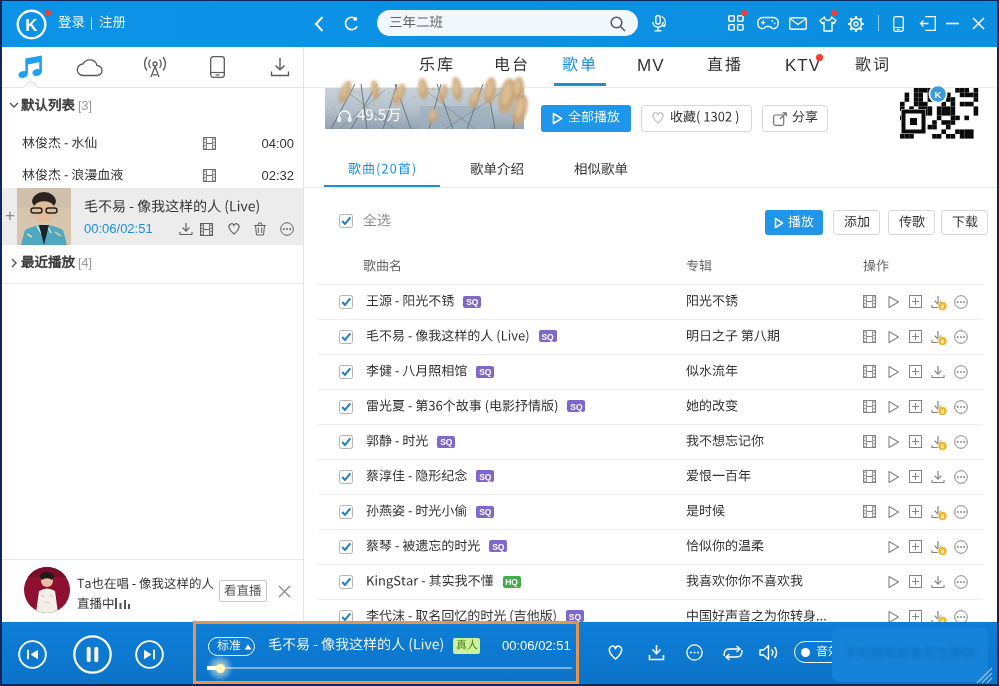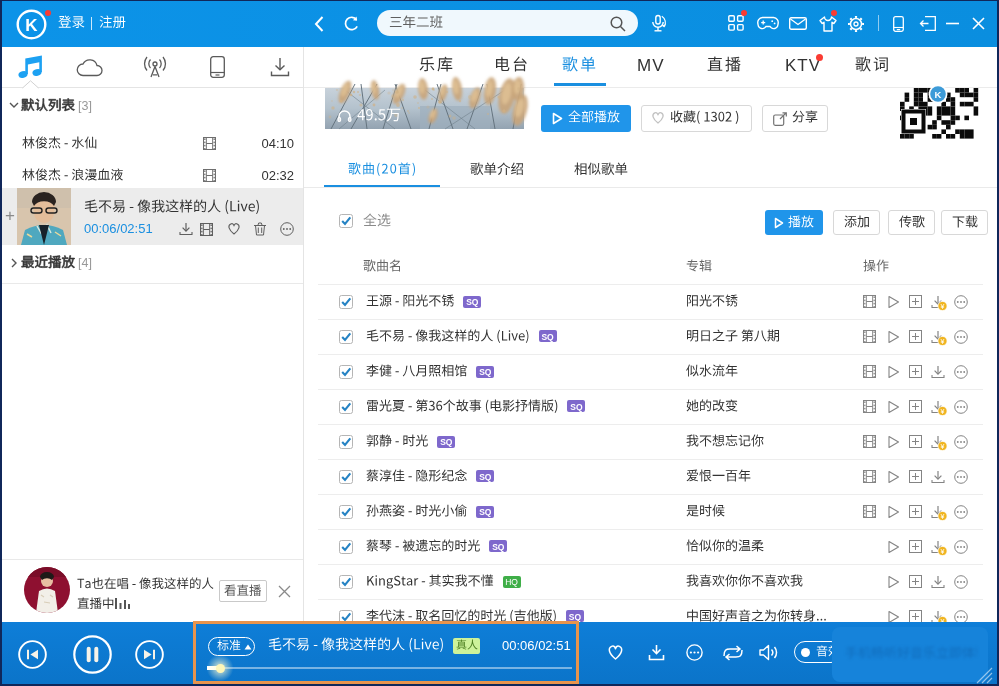--- a/index.html
+++ b/index.html
@@ -192,21 +192,21 @@
       <rect x="1.2" y="1.4" width="1.3" height="1.6" fill="#6e6e6e"></rect>
       <rect x="10.5" y="1.4" width="1.3" height="1.6" fill="#6e6e6e"></rect>
       <rect x="1.2" y="4.6" width="1.3" height="1.6" fill="#6e6e6e"></rect>
       <rect x="10.5" y="4.6" width="1.3" height="1.6" fill="#6e6e6e"></rect>
       <rect x="1.2" y="7.8" width="1.3" height="1.6" fill="#6e6e6e"></rect>
       <rect x="10.5" y="7.8" width="1.3" height="1.6" fill="#6e6e6e"></rect>
       <rect x="1.2" y="11.0" width="1.3" height="1.6" fill="#6e6e6e"></rect>
       <rect x="10.5" y="11.0" width="1.3" height="1.6" fill="#6e6e6e"></rect>
     </svg>
   </div>
-<div style="position:absolute;left:244.0px;top:135.9px;font-size:13px;color:#333;font-weight:400;line-height:16px;white-space:nowrap;width:50px;text-align:right;">04:10</div>
+<div style="position:absolute;left:244.0px;top:135.9px;font-size:13px;color:#333;font-weight:400;line-height:16px;white-space:nowrap;width:50px;text-align:right;">04:00</div>
 <div style="position:absolute;left:22.0px;top:168.2px">
     <svg width="102" height="16" viewBox="0 -11.4 102 16" style="overflow:visible;display:block">
       <path d="M 8.8 -10.9 V -8.1 H 6.4 V -7.2 H 8.6 C 7.9 -5.1 6.7 -3 5.5 -1.8 C 5.7 -1.5 6 -1.2 6.1 -0.9 C 7.1 -1.9 8.1 -3.6 8.8 -5.4 V 1 H 9.7 V -5.4 C 10.3 -3.7 11.1 -2.1 11.9 -1.1 C 12.1 -1.4 12.4 -1.7 12.6 -1.9 C 11.6 -3 10.6 -5.1 10 -7.2 H 12.2 V -8.1 H 9.7 V -10.9 Z M 3 -10.9 V -8.1 H 0.7 V -7.2 H 2.9 C 2.4 -5.4 1.4 -3.4 0.4 -2.3 C 0.5 -2 0.8 -1.7 0.9 -1.4 C 1.7 -2.3 2.5 -3.8 3 -5.4 V 1 H 4 V -5.7 C 4.5 -5 5.2 -4.1 5.5 -3.7 L 6.1 -4.5 C 5.8 -4.9 4.4 -6.5 4 -6.9 V -7.2 H 5.8 V -8.1 H 4 V -10.9 Z M 21.8 -6.9 C 22.8 -6.2 23.9 -5.2 24.5 -4.5 L 25.2 -5.1 C 24.6 -5.7 23.4 -6.7 22.5 -7.4 Z M 19.4 -7.2 C 18.7 -6.5 17.7 -5.6 16.8 -5.1 C 17 -4.9 17.3 -4.6 17.4 -4.4 C 18.3 -5 19.4 -6 20.2 -6.9 Z M 19.5 -3.5 H 22.9 C 22.5 -2.7 21.8 -2.1 21.1 -1.5 C 20.3 -2.1 19.7 -2.7 19.3 -3.3 Z M 20 -5.6 C 19.2 -4.3 18 -3.1 16.8 -2.4 C 17 -2.2 17.4 -1.9 17.5 -1.7 C 17.9 -2 18.3 -2.3 18.7 -2.7 C 19.1 -2.1 19.7 -1.6 20.3 -1.1 C 19.2 -0.4 17.8 0 16.5 0.2 C 16.6 0.4 16.9 0.8 17 1 C 18.5 0.7 19.9 0.3 21.1 -0.5 C 22.1 0.2 23.3 0.7 24.8 1 C 24.9 0.7 25.2 0.4 25.4 0.2 C 24 -0.1 22.9 -0.5 21.9 -1 C 22.9 -1.8 23.7 -2.7 24.2 -4 L 23.6 -4.3 L 23.4 -4.3 H 20.1 C 20.4 -4.6 20.6 -4.9 20.8 -5.3 Z M 17.6 -7.3 C 17.9 -7.4 18.5 -7.5 23.6 -7.9 C 23.9 -7.6 24 -7.4 24.2 -7.1 L 24.9 -7.6 C 24.4 -8.3 23.4 -9.5 22.6 -10.3 L 21.9 -9.9 C 22.2 -9.6 22.6 -9.1 23 -8.7 L 19 -8.4 C 19.7 -9 20.4 -9.8 21 -10.6 L 20.1 -11 C 19.4 -9.9 18.4 -8.9 18 -8.7 C 17.8 -8.4 17.5 -8.2 17.3 -8.2 C 17.4 -7.9 17.5 -7.5 17.6 -7.3 Z M 16.5 -10.9 C 15.8 -8.9 14.7 -7 13.4 -5.7 C 13.6 -5.5 13.9 -5 14 -4.8 C 14.4 -5.2 14.8 -5.7 15.2 -6.3 V 1 H 16.1 V -7.8 C 16.6 -8.7 17.1 -9.7 17.5 -10.6 Z M 30.4 -1.7 C 30.7 -0.9 31 0.2 31.1 0.8 L 32 0.6 C 31.9 0 31.6 -1.1 31.3 -1.9 Z M 33.1 -1.7 C 33.5 -0.9 33.9 0.1 34.1 0.8 L 35 0.5 C 34.9 -0.1 34.4 -1.1 34 -1.9 Z M 35.7 -1.8 C 36.4 -0.9 37.2 0.3 37.5 1 L 38.4 0.6 C 38.1 -0.1 37.3 -1.3 36.6 -2.1 Z M 28.3 -2.1 C 28 -1.1 27.4 0 26.7 0.7 L 27.6 1 C 28.3 0.3 28.9 -0.8 29.2 -1.8 Z M 27 -8.9 V -8 H 31.2 C 30.1 -6.2 28.4 -4.6 26.6 -3.8 C 26.9 -3.6 27.2 -3.2 27.3 -3 C 29.1 -3.9 30.9 -5.7 32 -7.7 V -2.7 H 33 V -7.8 C 34.1 -5.8 35.9 -4 37.7 -3 C 37.9 -3.3 38.2 -3.7 38.4 -3.8 C 36.7 -4.6 34.9 -6.3 33.8 -8 H 38 V -8.9 H 33 V -10.9 H 32 V -8.9 Z M 42.5 -3.2 H 45.8 V -4.1 H 42.5 Z M 50.5 -10 C 51.2 -9.5 52.1 -8.8 52.5 -8.3 L 53.2 -9 C 52.8 -9.5 51.9 -10.1 51.2 -10.6 Z M 49.9 -6.4 C 50.7 -6 51.6 -5.4 52.1 -5 L 52.7 -5.7 C 52.2 -6.2 51.2 -6.7 50.5 -7.1 Z M 50.2 0.1 51 0.7 C 51.7 -0.5 52.4 -2 53 -3.3 L 52.2 -3.9 C 51.6 -2.5 50.8 -0.8 50.2 0.1 Z M 59.7 -6.4 V -4.9 H 54.9 V -6.4 Z M 59.7 -7.2 H 54.9 V -8.6 H 59.7 Z M 53.9 1.1 C 54.2 0.9 54.6 0.8 57.4 -0.2 C 57.4 -0.4 57.3 -0.8 57.3 -1.1 L 54.9 -0.3 V -4.1 H 56.8 C 57.6 -1.7 59 0.1 61.2 0.9 C 61.3 0.7 61.6 0.3 61.8 0.1 C 60.7 -0.2 59.8 -0.8 59.1 -1.6 C 59.8 -2 60.6 -2.6 61.2 -3.1 L 60.6 -3.7 C 60.1 -3.3 59.3 -2.7 58.6 -2.3 C 58.2 -2.8 57.9 -3.4 57.7 -4.1 H 60.6 V -9.5 H 58 C 57.9 -9.9 57.6 -10.6 57.3 -11 L 56.4 -10.8 C 56.6 -10.4 56.9 -9.9 57 -9.5 H 53.9 V -0.7 C 53.9 -0.1 53.6 0.2 53.4 0.4 C 53.6 0.5 53.9 0.9 53.9 1.1 Z M 72 -5.8 H 73.5 V -4.6 H 72 Z M 69.8 -5.8 H 71.2 V -4.6 H 69.8 Z M 67.6 -5.8 H 69 V -4.6 H 67.6 Z M 66.8 -6.5 V -4 H 74.4 V -6.5 Z M 68.4 -8.5 H 72.8 V -7.8 H 68.4 Z M 68.4 -9.9 H 72.8 V -9.1 H 68.4 Z M 67.5 -10.5 V -7.1 H 73.8 V -10.5 Z M 63.5 -10 C 64.3 -9.5 65.4 -8.9 65.9 -8.4 L 66.5 -9.2 C 66 -9.6 64.9 -10.2 64.1 -10.7 Z M 62.9 -6.4 C 63.7 -6 64.7 -5.3 65.2 -4.8 L 65.8 -5.6 C 65.3 -6 64.3 -6.7 63.5 -7.1 Z M 63.2 0.1 64 0.8 C 64.7 -0.4 65.5 -1.9 66.2 -3.2 L 65.4 -3.8 C 64.7 -2.4 63.8 -0.8 63.2 0.1 Z M 72.5 -2.5 C 72 -1.9 71.3 -1.5 70.5 -1.1 C 69.7 -1.5 69 -2 68.5 -2.5 Z M 66.5 -3.3 V -2.5 H 67.4 C 68 -1.8 68.7 -1.2 69.5 -0.7 C 68.4 -0.2 67.1 0.1 65.8 0.2 C 66 0.4 66.2 0.8 66.3 1.1 C 67.7 0.8 69.2 0.5 70.5 -0.1 C 71.6 0.4 72.9 0.8 74.2 1 C 74.4 0.8 74.6 0.4 74.8 0.2 C 73.6 0 72.5 -0.2 71.5 -0.6 C 72.6 -1.2 73.4 -2 74 -3 L 73.4 -3.4 L 73.2 -3.3 Z M 77.2 -8.4 V -0.6 H 75.9 V 0.3 H 87.8 V -0.6 H 86.6 V -8.4 H 81.2 C 81.5 -9.1 81.9 -9.9 82.2 -10.6 L 81.1 -10.9 C 80.9 -10.2 80.5 -9.1 80.1 -8.4 Z M 78.1 -0.6 V -7.4 H 80 V -0.6 Z M 80.9 -0.6 V -7.4 H 82.8 V -0.6 Z M 83.7 -0.6 V -7.4 H 85.6 V -0.6 Z M 96.7 -5.2 C 97.1 -4.8 97.7 -4.1 97.9 -3.7 L 98.4 -4.2 C 98.2 -4.6 97.7 -5.2 97.2 -5.6 Z M 89.5 -10 C 90.2 -9.5 91 -8.7 91.3 -8.2 L 92 -8.8 C 91.6 -9.3 90.8 -10 90.2 -10.5 Z M 88.9 -6.5 C 89.6 -6 90.4 -5.3 90.8 -4.8 L 91.4 -5.5 C 91 -6 90.2 -6.6 89.5 -7.1 Z M 89.2 0.1 90 0.7 C 90.5 -0.5 91.1 -2.1 91.6 -3.4 L 90.8 -3.9 C 90.3 -2.5 89.6 -0.9 89.2 0.1 Z M 95.6 -10.7 C 95.8 -10.3 96 -9.9 96.2 -9.5 H 92.2 V -8.6 H 100.8 V -9.5 H 97.2 C 97 -9.9 96.8 -10.5 96.5 -11 Z M 96.6 -6 H 99.3 C 99 -4.6 98.4 -3.4 97.6 -2.4 C 97 -3.2 96.5 -4.2 96.1 -5.2 C 96.3 -5.5 96.4 -5.7 96.6 -6 Z M 96.6 -8.4 C 96.1 -6.9 95.2 -5 94 -3.9 C 94.2 -3.7 94.5 -3.4 94.7 -3.2 C 95 -3.6 95.3 -4 95.6 -4.4 C 96 -3.4 96.5 -2.5 97 -1.7 C 96.2 -0.8 95.2 -0.1 94.2 0.3 C 94.4 0.5 94.6 0.8 94.8 1 C 95.8 0.6 96.8 -0.1 97.6 -1 C 98.4 -0.1 99.2 0.5 100.2 1 C 100.4 0.8 100.7 0.4 100.9 0.2 C 99.9 -0.2 99 -0.8 98.2 -1.7 C 99.2 -2.9 100 -4.5 100.4 -6.6 L 99.8 -6.8 L 99.6 -6.8 H 96.9 C 97.1 -7.2 97.3 -7.7 97.5 -8.1 Z M 93.9 -8.4 C 93.5 -7 92.5 -5.2 91.5 -4.1 C 91.7 -4 92 -3.7 92.1 -3.5 C 92.4 -3.8 92.8 -4.3 93.1 -4.7 V 1 H 93.9 V -6.1 C 94.3 -6.8 94.6 -7.5 94.8 -8.1 Z" fill="#333"></path>
     </svg>
   </div>
 <div style="position:absolute;left:203.0px;top:169.0px">
     <svg width="13" height="13" viewBox="0 0 13 13" style="display:block;overflow:visible">
       <rect x="0.5" y="0.5" width="12" height="12" fill="none" stroke="#6e6e6e"></rect>
 <line x1="3.4" y1="0.5" x2="3.4" y2="12.5" stroke="#6e6e6e" stroke-width="0.9"></line>
 <line x1="9.6" y1="0.5" x2="9.6" y2="12.5" stroke="#6e6e6e" stroke-width="0.9"></line>
@@ -1191,21 +1191,21 @@
       <rect x="0.5" y="0.5" width="13" height="13" rx="2" fill="#fff" stroke="#b5b5b5"></rect>
       <path d="M3.2 7 L6 10 L11.3 3.4" fill="none" stroke="#2583c4" stroke-width="2.1"></path>
     </svg>
   </div>
 <div style="position:absolute;left:366.0px;top:573.7px">
     <svg width="129" height="16" viewBox="0 -11.4 129 16" style="overflow:visible;display:block">
       <path d="M 1.3 0 H 2.5 V -3 L 4.1 -5 L 7 0 H 8.3 L 4.9 -5.9 L 7.9 -9.5 H 6.5 L 2.5 -4.7 H 2.5 V -9.5 H 1.3 Z M 9.6 0 H 10.8 V -7.1 H 9.6 Z M 10.2 -8.5 C 10.7 -8.5 11 -8.8 11 -9.3 C 11 -9.8 10.7 -10.1 10.2 -10.1 C 9.7 -10.1 9.4 -9.8 9.4 -9.3 C 9.4 -8.8 9.7 -8.5 10.2 -8.5 Z M 13.2 0 H 14.4 V -5.1 C 15.1 -5.8 15.6 -6.2 16.3 -6.2 C 17.2 -6.2 17.6 -5.6 17.6 -4.3 V 0 H 18.8 V -4.5 C 18.8 -6.3 18.1 -7.2 16.7 -7.2 C 15.7 -7.2 14.9 -6.7 14.3 -6 H 14.3 L 14.1 -7.1 H 13.2 Z M 23.5 3.2 C 25.7 3.2 27.1 2.1 27.1 0.8 C 27.1 -0.4 26.2 -0.9 24.6 -0.9 H 23.2 C 22.3 -0.9 22 -1.2 22 -1.6 C 22 -2 22.2 -2.3 22.4 -2.5 C 22.7 -2.3 23.1 -2.2 23.5 -2.2 C 24.9 -2.2 26.1 -3.2 26.1 -4.7 C 26.1 -5.3 25.8 -5.8 25.5 -6.1 H 26.9 V -7.1 H 24.5 C 24.2 -7.2 23.9 -7.2 23.5 -7.2 C 22 -7.2 20.8 -6.3 20.8 -4.7 C 20.8 -3.9 21.3 -3.2 21.7 -2.8 V -2.8 C 21.4 -2.5 21 -2 21 -1.5 C 21 -0.9 21.2 -0.5 21.6 -0.3 V -0.2 C 20.9 0.2 20.6 0.8 20.6 1.4 C 20.6 2.6 21.8 3.2 23.5 3.2 Z M 23.5 -3 C 22.7 -3 22 -3.7 22 -4.7 C 22 -5.8 22.6 -6.4 23.5 -6.4 C 24.3 -6.4 25 -5.8 25 -4.7 C 25 -3.7 24.3 -3 23.5 -3 Z M 23.6 2.4 C 22.4 2.4 21.6 1.9 21.6 1.2 C 21.6 0.8 21.8 0.4 22.3 0 C 22.6 0.1 23 0.1 23.2 0.1 H 24.5 C 25.4 0.1 25.9 0.3 25.9 1 C 25.9 1.7 25 2.4 23.6 2.4 Z M 31.2 0.2 C 33.2 0.2 34.4 -1 34.4 -2.5 C 34.4 -4 33.6 -4.6 32.5 -5.1 L 31.1 -5.7 C 30.4 -6 29.5 -6.3 29.5 -7.3 C 29.5 -8.1 30.2 -8.6 31.3 -8.6 C 32.2 -8.6 32.9 -8.3 33.5 -7.8 L 34.1 -8.5 C 33.4 -9.2 32.4 -9.7 31.3 -9.7 C 29.6 -9.7 28.3 -8.6 28.3 -7.2 C 28.3 -5.8 29.4 -5.1 30.2 -4.7 L 31.6 -4.1 C 32.5 -3.7 33.2 -3.4 33.2 -2.4 C 33.2 -1.5 32.5 -0.9 31.2 -0.9 C 30.2 -0.9 29.2 -1.4 28.6 -2.1 L 27.9 -1.2 C 28.7 -0.4 29.8 0.2 31.2 0.2 Z M 38.4 0.2 C 38.8 0.2 39.3 0 39.7 -0.1 L 39.5 -1 C 39.2 -0.9 38.9 -0.8 38.7 -0.8 C 37.8 -0.8 37.6 -1.3 37.6 -2.1 V -6.1 H 39.5 V -7.1 H 37.6 V -9 H 36.6 L 36.5 -7.1 L 35.3 -7 V -6.1 H 36.4 V -2.2 C 36.4 -0.8 36.9 0.2 38.4 0.2 Z M 42.7 0.2 C 43.6 0.2 44.4 -0.3 45 -0.8 H 45.1 L 45.2 0 H 46.2 V -4.3 C 46.2 -6.1 45.4 -7.2 43.7 -7.2 C 42.6 -7.2 41.6 -6.7 41 -6.3 L 41.4 -5.5 C 42 -5.9 42.7 -6.3 43.5 -6.3 C 44.7 -6.3 45 -5.4 45 -4.5 C 42 -4.1 40.7 -3.4 40.7 -1.8 C 40.7 -0.6 41.5 0.2 42.7 0.2 Z M 43 -0.8 C 42.3 -0.8 41.8 -1.1 41.8 -1.9 C 41.8 -2.8 42.6 -3.4 45 -3.7 V -1.7 C 44.3 -1.1 43.7 -0.8 43 -0.8 Z M 48.4 0 H 49.6 V -4.5 C 50.1 -5.7 50.8 -6.2 51.4 -6.2 C 51.7 -6.2 51.8 -6.1 52.1 -6.1 L 52.3 -7.1 C 52.1 -7.2 51.8 -7.2 51.5 -7.2 C 50.7 -7.2 50 -6.7 49.5 -5.8 H 49.5 L 49.4 -7.1 H 48.4 Z M 55.8 -3.2 H 59.1 V -4.1 H 55.8 Z M 70 -0.8 C 71.6 -0.3 73.1 0.4 74 1 L 74.9 0.3 C 73.9 -0.2 72.2 -0.9 70.7 -1.5 Z M 67.3 -1.5 C 66.4 -0.9 64.6 -0.1 63.2 0.3 C 63.4 0.5 63.7 0.8 63.8 1 C 65.2 0.6 67 -0.2 68.1 -0.9 Z M 71.5 -10.9 V -9.4 H 66.7 V -10.9 H 65.7 V -9.4 H 63.7 V -8.5 H 65.7 V -2.7 H 63.3 V -1.8 H 74.9 V -2.7 H 72.5 V -8.5 H 74.6 V -9.4 H 72.5 V -10.9 Z M 66.7 -2.7 V -4.1 H 71.5 V -2.7 Z M 66.7 -8.5 H 71.5 V -7.2 H 66.7 Z M 66.7 -6.3 H 71.5 V -4.9 H 66.7 Z M 82.6 -1.4 C 84.3 -0.7 86 0.2 87.1 1 L 87.7 0.2 C 86.6 -0.6 84.8 -1.5 83 -2.1 Z M 78.7 -7.2 C 79.4 -6.8 80.2 -6.2 80.6 -5.7 L 81.2 -6.4 C 80.8 -6.9 80 -7.5 79.3 -7.9 Z M 77.4 -5.2 C 78.1 -4.8 79 -4.2 79.4 -3.7 L 80 -4.4 C 79.6 -4.9 78.7 -5.5 78 -5.9 Z M 76.8 -9.4 V -6.8 H 77.7 V -8.5 H 86.4 V -6.8 H 87.4 V -9.4 H 83 C 82.8 -9.9 82.4 -10.5 82.1 -11 L 81.2 -10.7 C 81.4 -10.3 81.6 -9.9 81.8 -9.4 Z M 76.5 -3.3 V -2.5 H 81.2 C 80.5 -1.2 79.1 -0.4 76.6 0.1 C 76.8 0.4 77.1 0.7 77.2 1 C 80.1 0.3 81.6 -0.8 82.3 -2.5 H 87.7 V -3.3 H 82.6 C 83 -4.6 83.1 -6.1 83.1 -7.9 H 82.1 C 82.1 -6 82 -4.5 81.6 -3.3 Z M 97.7 -10.1 C 98.5 -9.4 99.4 -8.4 99.8 -7.8 L 100.6 -8.4 C 100.1 -9 99.2 -9.9 98.5 -10.6 Z M 99.4 -5.6 C 99 -4.7 98.4 -3.9 97.7 -3.2 C 97.5 -4 97.3 -5 97.1 -6.1 H 100.9 V -7.1 H 97 C 96.9 -8.2 96.9 -9.5 96.9 -10.8 H 95.9 C 95.9 -9.5 95.9 -8.3 96 -7.1 H 93.1 V -9.4 C 93.9 -9.5 94.6 -9.7 95.3 -9.9 L 94.6 -10.8 C 93.3 -10.3 91.2 -9.9 89.4 -9.6 C 89.5 -9.3 89.6 -9 89.7 -8.8 C 90.5 -8.9 91.3 -9 92.1 -9.2 V -7.1 H 89.3 V -6.1 H 92.1 V -3.8 L 89.1 -3.3 L 89.4 -2.3 L 92.1 -2.9 V -0.2 C 92.1 0 92 0.1 91.8 0.1 C 91.6 0.1 90.8 0.1 90 0.1 C 90.1 0.3 90.3 0.8 90.3 1.1 C 91.4 1.1 92.1 1 92.5 0.9 C 92.9 0.7 93.1 0.4 93.1 -0.2 V -3.1 L 95.5 -3.7 L 95.4 -4.5 L 93.1 -4.1 V -6.1 H 96.1 C 96.3 -4.7 96.6 -3.4 96.9 -2.3 C 95.9 -1.5 94.9 -0.8 93.8 -0.2 C 94 0 94.3 0.3 94.4 0.5 C 95.4 0 96.4 -0.6 97.2 -1.4 C 97.8 0.2 98.6 1.1 99.6 1.1 C 100.6 1.1 101 0.4 101.1 -1.7 C 100.9 -1.8 100.5 -2 100.3 -2.2 C 100.2 -0.6 100.1 0.1 99.7 0.1 C 99.1 0.1 98.5 -0.7 98 -2.1 C 98.9 -3 99.7 -4.1 100.3 -5.2 Z M 108.8 -6.2 C 110.4 -5.2 112.3 -3.6 113.3 -2.6 L 114.1 -3.4 C 113.1 -4.4 111.1 -5.8 109.6 -6.8 Z M 102.5 -10 V -9 H 108.3 C 107 -6.8 104.7 -4.6 102.2 -3.3 C 102.4 -3.1 102.7 -2.7 102.8 -2.5 C 104.6 -3.4 106.2 -4.7 107.5 -6.3 V 1 H 108.6 V -7.6 C 108.9 -8 109.2 -8.5 109.5 -9 H 113.7 V -10 Z M 116.8 -10.9 V 1 H 117.7 V -10.9 Z M 115.6 -8.4 C 115.5 -7.3 115.3 -5.9 114.9 -5.1 L 115.7 -4.8 C 116.1 -5.7 116.3 -7.2 116.3 -8.3 Z M 117.9 -8.7 C 118.2 -8.1 118.4 -7.3 118.5 -6.8 L 119.2 -7.1 C 119.1 -7.6 118.8 -8.3 118.6 -8.9 Z M 126.1 -8.6 C 124.6 -8.4 121.8 -8.2 119.5 -8.2 C 119.6 -8 119.7 -7.7 119.7 -7.5 C 120.6 -7.5 121.6 -7.6 122.6 -7.6 V -7 H 119 V -6.3 H 122.6 V -5.6 H 119.7 V -2.2 H 122.6 V -1.5 H 119.5 V -0.8 H 122.6 V 0 H 118.8 V 0.7 H 127.1 V 0 H 123.5 V -0.8 H 126.6 V -1.5 H 123.5 V -2.2 H 126.4 V -5.6 H 123.5 V -6.3 H 127.1 V -7 H 123.5 V -7.7 C 124.6 -7.8 125.7 -7.9 126.6 -8 Z M 120.6 -3.7 H 122.6 V -2.8 H 120.6 Z M 123.5 -3.7 H 125.5 V -2.8 H 123.5 Z M 120.6 -5 H 122.6 V -4.2 H 120.6 Z M 123.5 -5 H 125.5 V -4.2 H 123.5 Z M 124.2 -10.9 V -10 H 121.8 V -10.9 H 120.9 V -10 H 119 V -9.2 H 120.9 V -8.5 H 121.8 V -9.2 H 124.2 V -8.6 H 125.1 V -9.2 H 127 V -10 H 125.1 V -10.9 Z" fill="#333"></path>
     </svg>
   </div>
 <div style="position:absolute;left:503px;top:576px;width:18px;height:12px;border-radius:2px;background:#3fae48"></div>
-<div style="position:absolute;left:502.6px;top:576.7px;font-size:8.5px;color:#fff;font-weight:400;line-height:10px;white-space:nowrap;width:18px;text-align:center;">HQ</div>
+<div style="position:absolute;left:502.6px;top:576.7px;font-size:8.5px;color:#fff;font-weight:700;line-height:10px;white-space:nowrap;width:18px;text-align:center;">HQ</div>
 <div style="position:absolute;left:686.0px;top:573.7px">
     <svg width="118" height="16" viewBox="0 -11.4 118 16" style="overflow:visible;display:block">
       <path d="M 9.2 -10.1 C 9.9 -9.4 10.8 -8.4 11.2 -7.8 L 12 -8.4 C 11.6 -9 10.6 -9.9 9.9 -10.6 Z M 10.8 -5.6 C 10.4 -4.7 9.8 -3.9 9.1 -3.2 C 8.9 -4 8.7 -5 8.6 -6.1 H 12.3 V -7.1 H 8.5 C 8.4 -8.2 8.3 -9.5 8.3 -10.8 H 7.3 C 7.3 -9.5 7.4 -8.3 7.5 -7.1 H 4.5 V -9.4 C 5.3 -9.5 6 -9.7 6.7 -9.9 L 6 -10.8 C 4.7 -10.3 2.6 -9.9 0.8 -9.6 C 0.9 -9.3 1.1 -9 1.1 -8.8 C 1.9 -8.9 2.7 -9 3.5 -9.2 V -7.1 H 0.7 V -6.1 H 3.5 V -3.8 L 0.5 -3.3 L 0.8 -2.3 L 3.5 -2.9 V -0.2 C 3.5 0 3.4 0.1 3.2 0.1 C 3 0.1 2.2 0.1 1.4 0.1 C 1.5 0.3 1.7 0.8 1.7 1.1 C 2.8 1.1 3.5 1 3.9 0.9 C 4.3 0.7 4.5 0.4 4.5 -0.2 V -3.1 L 6.9 -3.7 L 6.8 -4.5 L 4.5 -4.1 V -6.1 H 7.6 C 7.7 -4.7 8 -3.4 8.3 -2.3 C 7.3 -1.5 6.3 -0.8 5.2 -0.2 C 5.4 0 5.7 0.3 5.9 0.5 C 6.8 0 7.8 -0.6 8.6 -1.4 C 9.2 0.2 10 1.1 11 1.1 C 12 1.1 12.4 0.4 12.5 -1.7 C 12.3 -1.8 11.9 -2 11.7 -2.2 C 11.6 -0.6 11.5 0.1 11.1 0.1 C 10.5 0.1 9.9 -0.7 9.4 -2.1 C 10.3 -3 11.1 -4.1 11.7 -5.2 Z M 16.5 -6.3 H 22.5 V -5.3 H 16.5 Z M 15.3 -2.1 V 1 H 16.3 V 0.6 H 22.7 V 1 H 23.7 V -2.1 Z M 16.3 -0.1 V -1.4 H 22.7 V -0.1 Z M 19 -10.9 V -10 H 14 V -9.3 H 19 V -8.4 H 15 V -7.6 H 24.1 V -8.4 H 20 V -9.3 H 25 V -10 H 20 V -10.9 Z M 15.6 -7 V -4.6 H 17 L 16.5 -4.5 C 16.7 -4.2 16.8 -3.9 16.9 -3.6 H 13.6 V -2.8 H 25.4 V -3.6 H 22 C 22.2 -3.9 22.4 -4.2 22.6 -4.5 L 22.3 -4.6 H 23.5 V -7 Z M 17.9 -3.6 C 17.8 -3.9 17.7 -4.3 17.4 -4.6 H 21.5 C 21.3 -4.3 21.2 -3.9 21 -3.6 Z M 26.7 -7.1 C 27.5 -6.1 28.3 -4.9 29 -3.8 C 28.3 -2.4 27.3 -1.2 26.3 -0.6 C 26.5 -0.4 26.8 -0.1 27 0.2 C 28 -0.5 28.8 -1.5 29.6 -2.8 C 30 -2.1 30.3 -1.5 30.6 -0.9 L 31.3 -1.6 C 31 -2.2 30.6 -3 30.1 -3.8 C 30.8 -5.3 31.3 -7.1 31.6 -9.3 L 31 -9.5 L 30.8 -9.4 H 26.6 V -8.5 H 30.6 C 30.3 -7.2 30 -5.9 29.5 -4.8 C 28.8 -5.8 28.1 -6.8 27.4 -7.7 Z M 33.1 -10.9 C 32.9 -9 32.4 -7.2 31.6 -6 C 31.8 -5.9 32.2 -5.6 32.3 -5.5 C 32.8 -6.2 33.2 -7.1 33.5 -8.1 H 37.2 C 37 -7.4 36.8 -6.7 36.6 -6.2 L 37.4 -5.9 C 37.7 -6.6 38.1 -7.8 38.3 -8.8 L 37.7 -9 L 37.5 -9 H 33.7 C 33.8 -9.5 34 -10.2 34 -10.8 Z M 34.2 -7.3 V -6.4 C 34.2 -4.4 34 -1.7 30.6 0.4 C 30.9 0.5 31.2 0.9 31.3 1.1 C 33.4 -0.2 34.3 -1.8 34.8 -3.3 C 35.4 -1.3 36.4 0.2 38 1 C 38.1 0.8 38.4 0.4 38.6 0.2 C 36.6 -0.7 35.6 -2.8 35.1 -5.5 L 35.1 -6.4 V -7.3 Z M 44.8 -5.4 C 44.5 -3.8 43.8 -2.2 43 -1.2 C 43.3 -1.1 43.7 -0.9 43.9 -0.7 C 44.7 -1.8 45.4 -3.4 45.8 -5.2 Z M 48.9 -5.2 C 49.6 -3.8 50.2 -1.9 50.4 -0.8 L 51.4 -1.1 C 51.1 -2.3 50.5 -4.1 49.7 -5.4 Z M 45.1 -10.9 C 44.6 -9 43.9 -7.1 42.9 -5.9 C 43.1 -5.7 43.5 -5.4 43.7 -5.3 C 44.2 -5.9 44.6 -6.6 45 -7.5 H 47 V -0.1 C 47 0 46.9 0.1 46.7 0.1 C 46.6 0.1 46 0.1 45.4 0.1 C 45.5 0.3 45.7 0.8 45.7 1.1 C 46.5 1.1 47.1 1 47.5 0.9 C 47.8 0.7 47.9 0.4 47.9 -0.1 V -7.5 H 50.4 C 50.3 -6.8 50.2 -6.1 50.1 -5.7 L 50.9 -5.5 C 51.1 -6.2 51.3 -7.3 51.5 -8.3 L 50.8 -8.4 L 50.6 -8.4 H 45.3 C 45.6 -9.1 45.8 -9.9 46 -10.6 Z M 42.4 -10.9 C 41.7 -8.9 40.5 -6.9 39.2 -5.7 C 39.4 -5.5 39.7 -5 39.8 -4.7 C 40.2 -5.2 40.7 -5.7 41.1 -6.3 V 1 H 42 V -7.8 C 42.5 -8.7 43 -9.6 43.4 -10.6 Z M 57.8 -5.4 C 57.5 -3.8 56.8 -2.2 56 -1.2 C 56.3 -1.1 56.7 -0.9 56.9 -0.7 C 57.7 -1.8 58.4 -3.4 58.8 -5.2 Z M 61.9 -5.2 C 62.6 -3.8 63.2 -1.9 63.4 -0.8 L 64.4 -1.1 C 64.1 -2.3 63.5 -4.1 62.7 -5.4 Z M 58.1 -10.9 C 57.6 -9 56.9 -7.1 55.9 -5.9 C 56.1 -5.7 56.5 -5.4 56.7 -5.3 C 57.2 -5.9 57.6 -6.6 58 -7.5 H 60 V -0.1 C 60 0 59.9 0.1 59.7 0.1 C 59.6 0.1 59 0.1 58.4 0.1 C 58.5 0.3 58.7 0.8 58.7 1.1 C 59.5 1.1 60.1 1 60.5 0.9 C 60.8 0.7 60.9 0.4 60.9 -0.1 V -7.5 H 63.4 C 63.3 -6.8 63.2 -6.1 63.1 -5.7 L 63.9 -5.5 C 64.1 -6.2 64.3 -7.3 64.5 -8.3 L 63.8 -8.4 L 63.6 -8.4 H 58.3 C 58.6 -9.1 58.8 -9.9 59 -10.6 Z M 55.4 -10.9 C 54.7 -8.9 53.5 -6.9 52.2 -5.7 C 52.4 -5.5 52.7 -5 52.8 -4.7 C 53.2 -5.2 53.7 -5.7 54.1 -6.3 V 1 H 55 V -7.8 C 55.5 -8.7 56 -9.6 56.4 -10.6 Z M 72.3 -6.2 C 73.8 -5.2 75.8 -3.6 76.7 -2.6 L 77.5 -3.4 C 76.5 -4.4 74.5 -5.8 73 -6.8 Z M 65.9 -10 V -9 H 71.7 C 70.4 -6.8 68.2 -4.6 65.6 -3.3 C 65.8 -3.1 66.1 -2.7 66.2 -2.5 C 68 -3.4 69.7 -4.7 71 -6.3 V 1 H 72 V -7.6 C 72.4 -8 72.7 -8.5 72.9 -9 H 77.1 V -10 Z M 81.5 -6.3 H 87.5 V -5.3 H 81.5 Z M 80.3 -2.1 V 1 H 81.3 V 0.6 H 87.7 V 1 H 88.7 V -2.1 Z M 81.3 -0.1 V -1.4 H 87.7 V -0.1 Z M 84 -10.9 V -10 H 79 V -9.3 H 84 V -8.4 H 80 V -7.6 H 89.1 V -8.4 H 85 V -9.3 H 90 V -10 H 85 V -10.9 Z M 80.6 -7 V -4.6 H 82 L 81.5 -4.5 C 81.7 -4.2 81.8 -3.9 81.9 -3.6 H 78.6 V -2.8 H 90.4 V -3.6 H 87 C 87.2 -3.9 87.4 -4.2 87.6 -4.5 L 87.3 -4.6 H 88.5 V -7 Z M 82.9 -3.6 C 82.8 -3.9 82.7 -4.3 82.4 -4.6 H 86.5 C 86.3 -4.3 86.2 -3.9 86 -3.6 Z M 91.7 -7.1 C 92.5 -6.1 93.3 -4.9 94 -3.8 C 93.3 -2.4 92.3 -1.2 91.3 -0.6 C 91.5 -0.4 91.8 -0.1 92 0.2 C 93 -0.5 93.8 -1.5 94.6 -2.8 C 95 -2.1 95.3 -1.5 95.5 -0.9 L 96.3 -1.6 C 96 -2.2 95.6 -3 95.1 -3.8 C 95.8 -5.3 96.3 -7.1 96.6 -9.3 L 96 -9.5 L 95.8 -9.4 H 91.7 V -8.5 H 95.5 C 95.3 -7.2 95 -5.9 94.5 -4.8 C 93.8 -5.8 93.1 -6.8 92.4 -7.7 Z M 98.1 -10.9 C 97.9 -9 97.4 -7.2 96.6 -6 C 96.8 -5.9 97.2 -5.6 97.3 -5.5 C 97.8 -6.2 98.2 -7.1 98.5 -8.1 H 102.2 C 102 -7.4 101.8 -6.7 101.6 -6.2 L 102.4 -5.9 C 102.7 -6.6 103.1 -7.8 103.3 -8.8 L 102.7 -9 L 102.5 -9 H 98.7 C 98.8 -9.5 99 -10.2 99 -10.8 Z M 99.2 -7.3 V -6.4 C 99.2 -4.4 99 -1.7 95.6 0.4 C 95.9 0.5 96.2 0.9 96.3 1.1 C 98.4 -0.2 99.3 -1.8 99.8 -3.3 C 100.4 -1.3 101.4 0.2 103 1 C 103.1 0.8 103.4 0.4 103.6 0.2 C 101.6 -0.7 100.6 -2.8 100.1 -5.5 L 100.1 -6.4 V -7.3 Z M 113.2 -10.1 C 113.9 -9.4 114.8 -8.4 115.2 -7.8 L 116 -8.4 C 115.6 -9 114.6 -9.9 113.9 -10.6 Z M 114.8 -5.6 C 114.4 -4.7 113.8 -3.9 113.1 -3.2 C 112.9 -4 112.7 -5 112.6 -6.1 H 116.3 V -7.1 H 112.5 C 112.4 -8.2 112.3 -9.5 112.3 -10.8 H 111.3 C 111.3 -9.5 111.4 -8.3 111.5 -7.1 H 108.5 V -9.4 C 109.3 -9.5 110 -9.7 110.7 -9.9 L 110 -10.8 C 108.7 -10.3 106.6 -9.9 104.8 -9.6 C 104.9 -9.3 105.1 -9 105.1 -8.8 C 105.9 -8.9 106.7 -9 107.5 -9.2 V -7.1 H 104.7 V -6.1 H 107.5 V -3.8 L 104.5 -3.3 L 104.8 -2.3 L 107.5 -2.9 V -0.2 C 107.5 0 107.4 0.1 107.2 0.1 C 107 0.1 106.2 0.1 105.4 0.1 C 105.5 0.3 105.7 0.8 105.7 1.1 C 106.8 1.1 107.5 1 107.9 0.9 C 108.3 0.7 108.5 0.4 108.5 -0.2 V -3.1 L 110.9 -3.7 L 110.8 -4.5 L 108.5 -4.1 V -6.1 H 111.6 C 111.7 -4.7 112 -3.4 112.3 -2.3 C 111.3 -1.5 110.3 -0.8 109.2 -0.2 C 109.4 0 109.7 0.3 109.9 0.5 C 110.8 0 111.8 -0.6 112.6 -1.4 C 113.2 0.2 114 1.1 115 1.1 C 116 1.1 116.4 0.4 116.5 -1.7 C 116.3 -1.8 115.9 -2 115.7 -2.2 C 115.6 -0.6 115.5 0.1 115.1 0.1 C 114.5 0.1 113.9 -0.7 113.4 -2.1 C 114.3 -3 115.1 -4.1 115.7 -5.2 Z" fill="#333"></path>
     </svg>
   </div>
 <div style="position:absolute;left:886.0px;top:574.5px">
     <svg width="14" height="14" viewBox="0 0 14 14" style="display:block;overflow:visible">
       <path d="M3 1.5 L12.5 7.0 L3 12.5 Z" fill="none" stroke="#848484" stroke-width="1.1" stroke-linejoin="round"></path>
     </svg>
   </div>

